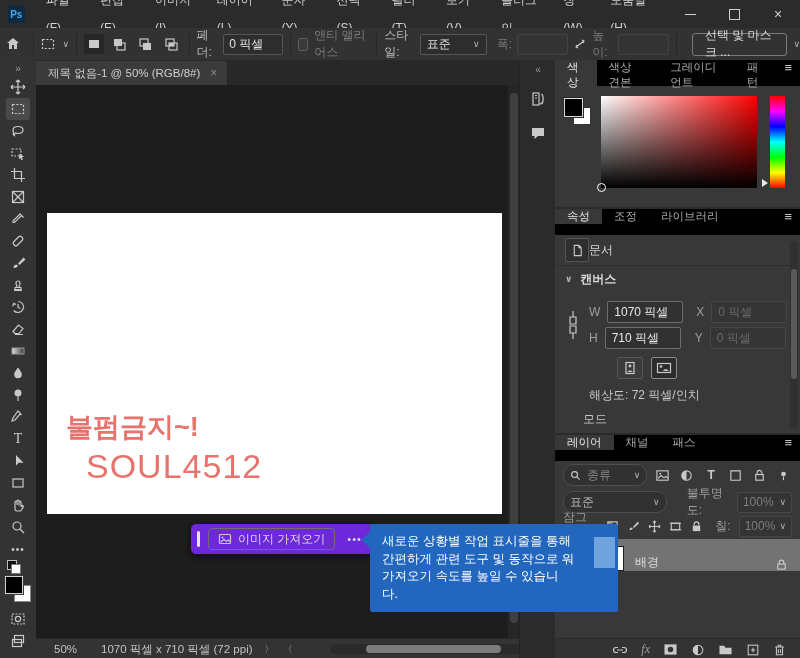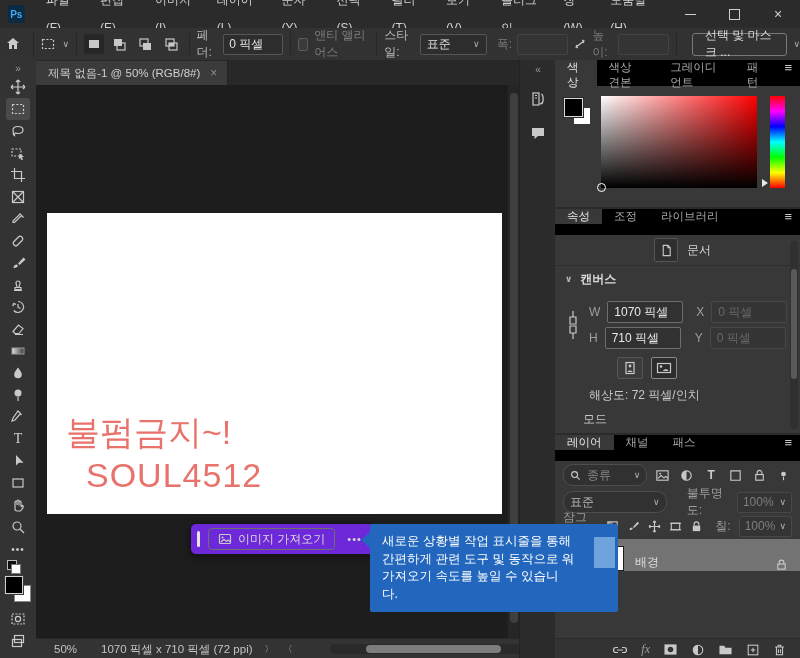--- a/index.html
+++ b/index.html
@@ -54,21 +54,21 @@
   
   #tabstrip{left:36px;top:60px;width:483px;height:25px;background:#282828;display:flex;align-items:flex-end;}
   .doc-tab{height:24px;background:#3b3b3b;display:flex;align-items:center;gap:10px;padding:0 10px 0 12px;
            color:#cfcfcf;font-size:11.5px;border-right:1px solid #232323;}
   .doc-tab .close{color:#8f8f8f;font-size:12px;}
 
   
   #pasteboard{left:36px;top:85px;width:471px;height:553px;background:#1d1d1d;overflow:hidden;}
   #canvas{left:11px;top:128px;width:455px;height:301px;background:#ffffff;}
   .canvas-text{left:19px;top:198px;line-height:1.25;}
-  .canvas-text .l1{font-size:34px;}
+  .canvas-text .l1{font-size:27px;font-weight:bold;}
   .canvas-text .l2{font-size:34px;letter-spacing:1px;margin-left:20px;}
   #vscroll{left:507px;top:85px;width:12px;height:553px;background:#262626;border-left:1px solid #1f1f1f;}
   #vscroll .thumb{position:absolute;left:2px;top:8px;width:8px;height:530px;background:#3f3f3f;border-radius:4px;}
 
   
   #taskbar{left:190px;top:523px;height:30px;background:#6d28d9;border:1px solid #161616;border-radius:6px;
            display:flex;align-items:center;padding:0 8px 0 6px;gap:8px;box-shadow:0 2px 6px rgba(0,0,0,.5);}
   .grip{width:3px;height:16px;background:#e6e6e6;border-radius:2px;}
   .import-btn{height:20px;border:1px solid #6f6f6f;border-radius:4px;display:flex;align-items:center;
               gap:6px;padding:0 9px;color:#dcdcdc;font-size:12px;}
@@ -108,21 +108,21 @@
   .sat-field{position:absolute;left:46px;top:96px;width:156px;height:92px;
              background:linear-gradient(to top,#000,rgba(0,0,0,0)),linear-gradient(to right,#fff,#ff0000);}
   .sat-cursor{position:absolute;left:-4px;bottom:-4px;width:7px;height:7px;border:1px solid #fff;border-radius:50%;}
   .hue-bar{position:absolute;left:215px;top:96px;width:15px;height:92px;
            background:linear-gradient(to bottom,#f00,#f0f,#00f,#0ff,#0f0,#ff0,#f00);}
   .hue-arrow{position:absolute;left:207px;top:118px;width:0;height:0;
              border-top:4px solid transparent;border-bottom:4px solid transparent;border-left:6px solid #e8e8e8;}
 
   
   .prow{display:flex;align-items:center;}
-  .doc-row{height:30px;gap:9px;padding-left:10px;border-bottom:1px solid #2e2e2e;justify-content:center;}
+  .doc-row{height:30px;padding-left:10px;border-bottom:1px solid #2e2e2e;}
   .doc-ic-box{width:22px;height:22px;background:#2f2f2f;border:1px solid #555;border-radius:2px;
               display:flex;align-items:center;justify-content:center;}
   .sec-head{height:26px;gap:8px;padding-left:10px;color:#dadada;font-weight:bold;}
   .dim-label{color:#9f9f9f;}
   .p-input{width:62px;height:20px;background:#313131;border:1px solid #6e6e6e;border-radius:2px;
            color:#e8e8e8;display:flex;align-items:center;padding:0 6px;}
   .p-input.dim{border-color:#474747;color:#686868;background:#353535;}
   .ori-btn{width:24px;height:20px;border:1px solid #565656;border-radius:2px;background:#3c3c3c;
            display:flex;align-items:center;justify-content:center;}
   .ori-btn.sel{background:#2c2c2c;border-color:#8a8a8a;}

